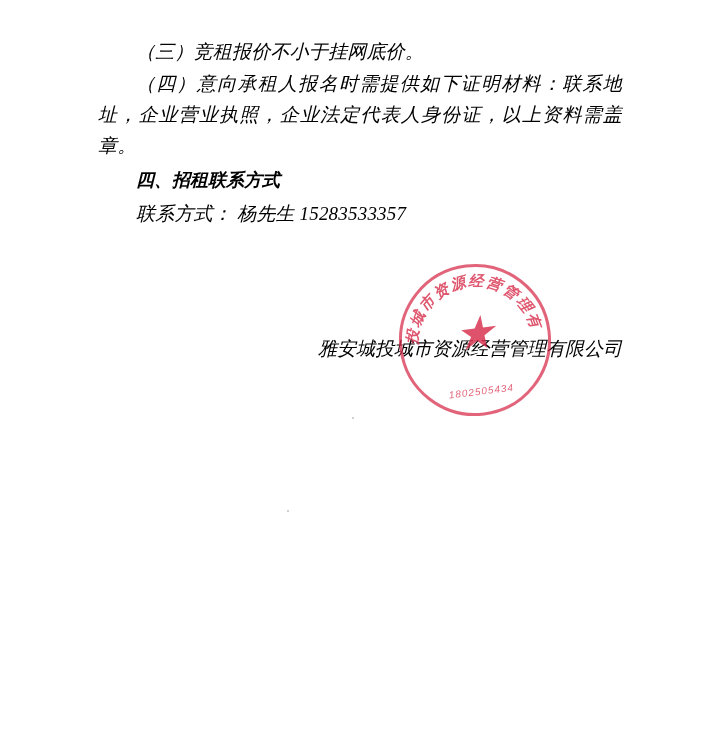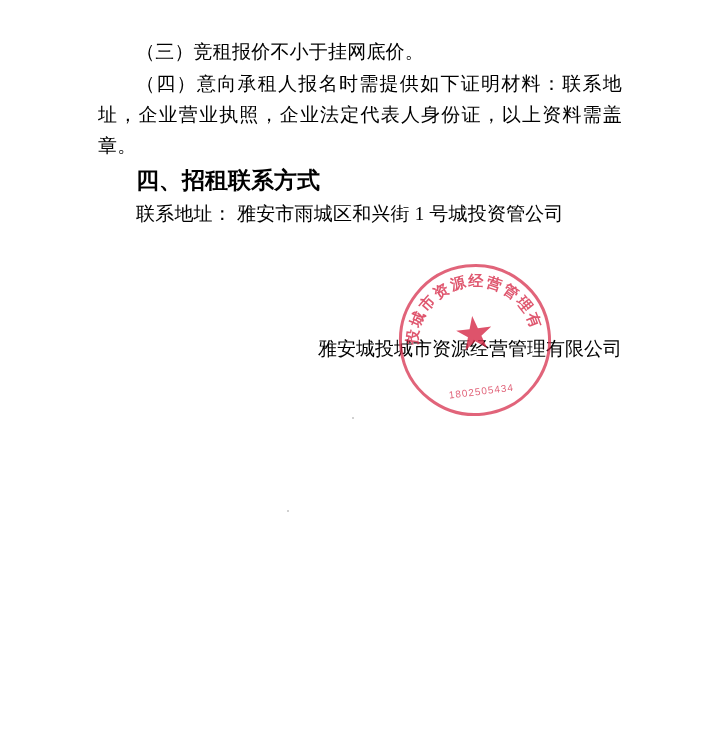--- a/index.html
+++ b/index.html
@@ -12,39 +12,40 @@
     background: #ffffff;
     font-family: "Liberation Serif", serif;
     color: #000000;
     position: relative;
     overflow: hidden;
   }
   .page {
     position: relative;
     width: 723px;
     height: 737px;
+    font-style: italic;
   }
   .doc-body {
     position: absolute;
     left: 98px;
     top: 36px;
     width: 524px;
   }
   .para {
     font-size: 19px;
     line-height: 31px;
     text-align: justify;
     margin: 0 0 1px 0;
     letter-spacing: 0.2px;
   }
   .indent {
     text-indent: 38px;
   }
   .heading {
-    font-size: 23px;
+    font-size: 18px;
     line-height: 31px;
     margin: 4px 0 2px 0;
     text-indent: 38px;
     font-weight: bold;
     font-family: "Liberation Sans", sans-serif;
   }
   .sig-block {
     position: absolute;
     right: 101px;
     top: 332px;
@@ -128,21 +129,21 @@
 </style>
 </head>
 <body>
 
 <div class="page">
 
   <div class="doc-body">
     <p class="para indent">（三）竞租报价不小于挂网底价。</p>
     <p class="para indent">（四）意向承租人报名时需提供如下证明材料：联系地址，企业营业执照，企业法定代表人身份证，以上资料需盖章。</p>
     <p class="heading">四、招租联系方式</p>
-    <p class="para indent">联系地址： 雅安市雨城区和兴街 1 号城投资管公司</p>
+    <p class="para indent">联系方式： 杨先生 15283533357</p>
   </div>
 
   <div class="sig-block">
     <div class="sig-line">雅安城投城市资源经营管理有限公司</div>
   </div>
 
   <div class="seal">
     <div class="seal-inner">
       <div class="seal-ring"></div>
       <svg class="seal-arc" viewBox="0 0 152 152">

